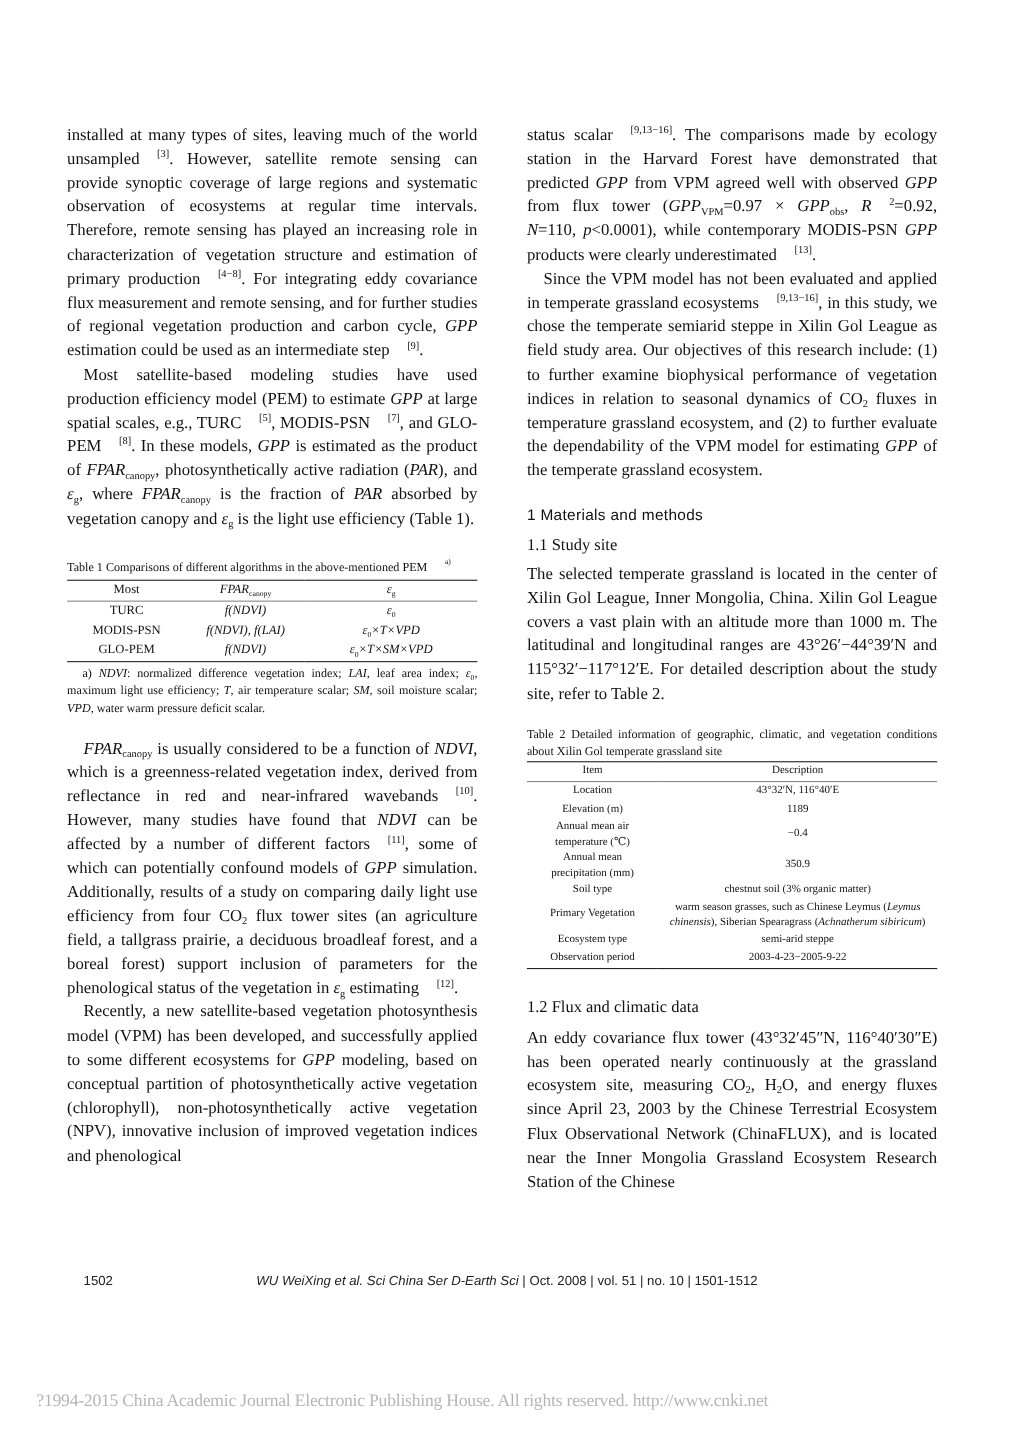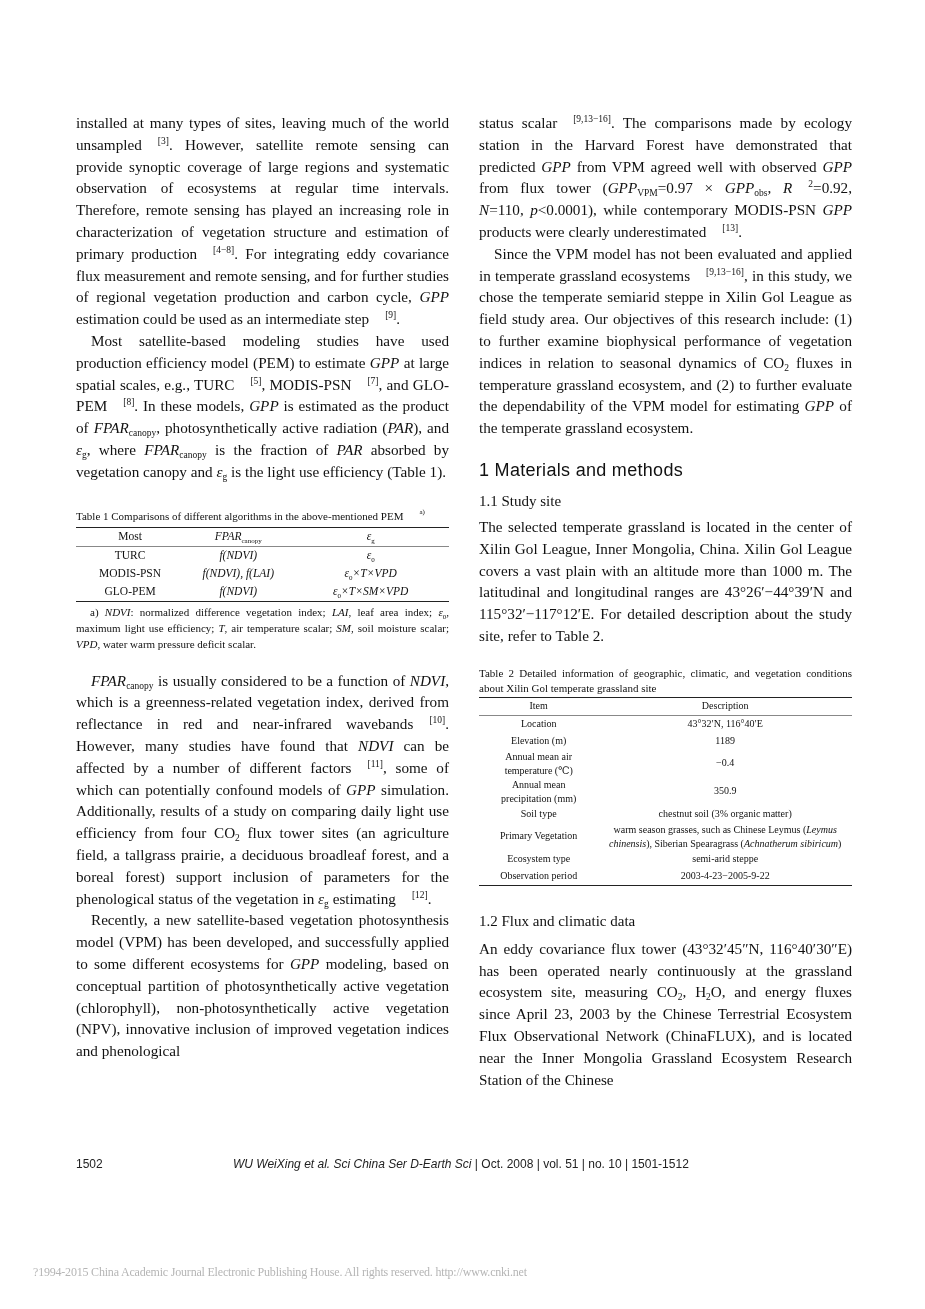--- a/index.html
+++ b/index.html
@@ -1,40 +1,40 @@
 <!DOCTYPE html>
 <html><head>
 <meta charset="utf-8">
 <style>
   html, body { margin: 0; padding: 0; background: #ffffff; }
   body { width: 925px; height: 1309px; position: relative; overflow: hidden;
          font-family: "Liberation Serif", "DejaVu Serif", serif; color: #111; }
   .col { position: absolute; top: 112px; width: 373px; }
-  .col.left { left: 76px; }
+  .col.left { left: 61px; }
   .col.right { left: 479px; }
   p.para { margin: 0; font-size: 15.2px; line-height: 21.8px; text-align: justify; text-align-last: left; }
   p.indent { text-indent: 15px; }
   sup { font-size: 9.5px; line-height: 0; vertical-align: 6px; padding-left: 16px; }
   sub { font-size: 9.5px; line-height: 0; vertical-align: -3px; }
   i { font-style: italic; }
   .caption { font-size: 11px; line-height: 15px; text-align: justify; margin: 0; }
   table.tbl { width: 100%; border-collapse: collapse; font-size: 11.5px; line-height: 15px; }
   table.tbl th { font-weight: normal; text-align: center; padding: 1px 0 2px; border-bottom: 1px solid #888; }
   table.tbl td { text-align: center; padding: 1px 0 2px; vertical-align: middle; }
   table.tbl thead tr { border-top: 1.5px solid #222; }
   table.tbl tbody tr:last-child td { border-bottom: 1.5px solid #222; }
   .note { font-size: 11px; line-height: 16px; text-align: justify; text-indent: 14px; margin: 2px 0 0; }
   h2.sec { font-family: "Liberation Sans", "DejaVu Sans", sans-serif; font-weight: normal;
-           font-size: 18px; margin: 0; letter-spacing: 0.3px; }
+           font-size: 14px; margin: 0; letter-spacing: 0.3px; }
   h3.sub { font-weight: normal; font-size: 15px; margin: 0; font-family: Liberation Serif, serif; }
   .footer { position: absolute; top: 1157px; left: 76px; width: 780px;
             font-family: "Liberation Sans", "DejaVu Sans", sans-serif; font-size: 12px; color: #222; }
   .footer .pg { position: absolute; left: 0; }
   .footer .cite { position: absolute; left: 157px; white-space: nowrap; }
-  .copyright { position: absolute; top: 1265px; left: 33px; font-size: 12px; color: #b5b5b5;
+  .copyright { position: absolute; top: 1265px; left: 33px; font-size: 16px; color: #b5b5b5;
                font-family: "Liberation Serif", serif; white-space: nowrap; letter-spacing: -0.2px; }
 </style>
 </head>
 <body>
 
 <div class="col left">
   <p class="para"><span>installed at many types of sites, leaving much of the world unsampled</span><sup>[3]</sup><span>. However, satellite remote sensing can provide synoptic coverage of large regions and systematic observation of ecosystems at regular time intervals. Therefore, remote sensing has played an increasing role in characterization of vegetation structure and estimation of primary production</span><sup>[4−8]</sup><span>. For integrating eddy covariance flux measurement and remote sensing, and for further studies of regional vegetation production and carbon cycle, </span><i>GPP</i><span> estimation could be used as an intermediate step</span><sup>[9]</sup><span>.</span></p>
 
   <p class="para indent"><span>Most satellite-based modeling studies have used production efficiency model (PEM) to estimate </span><i>GPP</i><span> at large spatial scales, e.g., TURC</span><sup>[5]</sup><span>, MODIS-PSN</span><sup>[7]</sup><span>, and GLO-PEM</span><sup>[8]</sup><span>. In these models, </span><i>GPP</i><span> is estimated as the product of </span><i>FPAR</i><sub>canopy</sub><span>, photosynthetically active radiation (</span><i>PAR</i><span>), and </span><i>ε</i><sub>g</sub><span>, where </span><i>FPAR</i><sub>canopy</sub><span> is the fraction of </span><i>PAR</i><span> absorbed by vegetation canopy and </span><i>ε</i><sub>g</sub><span> is the light use efficiency (Table 1).</span></p>
 

